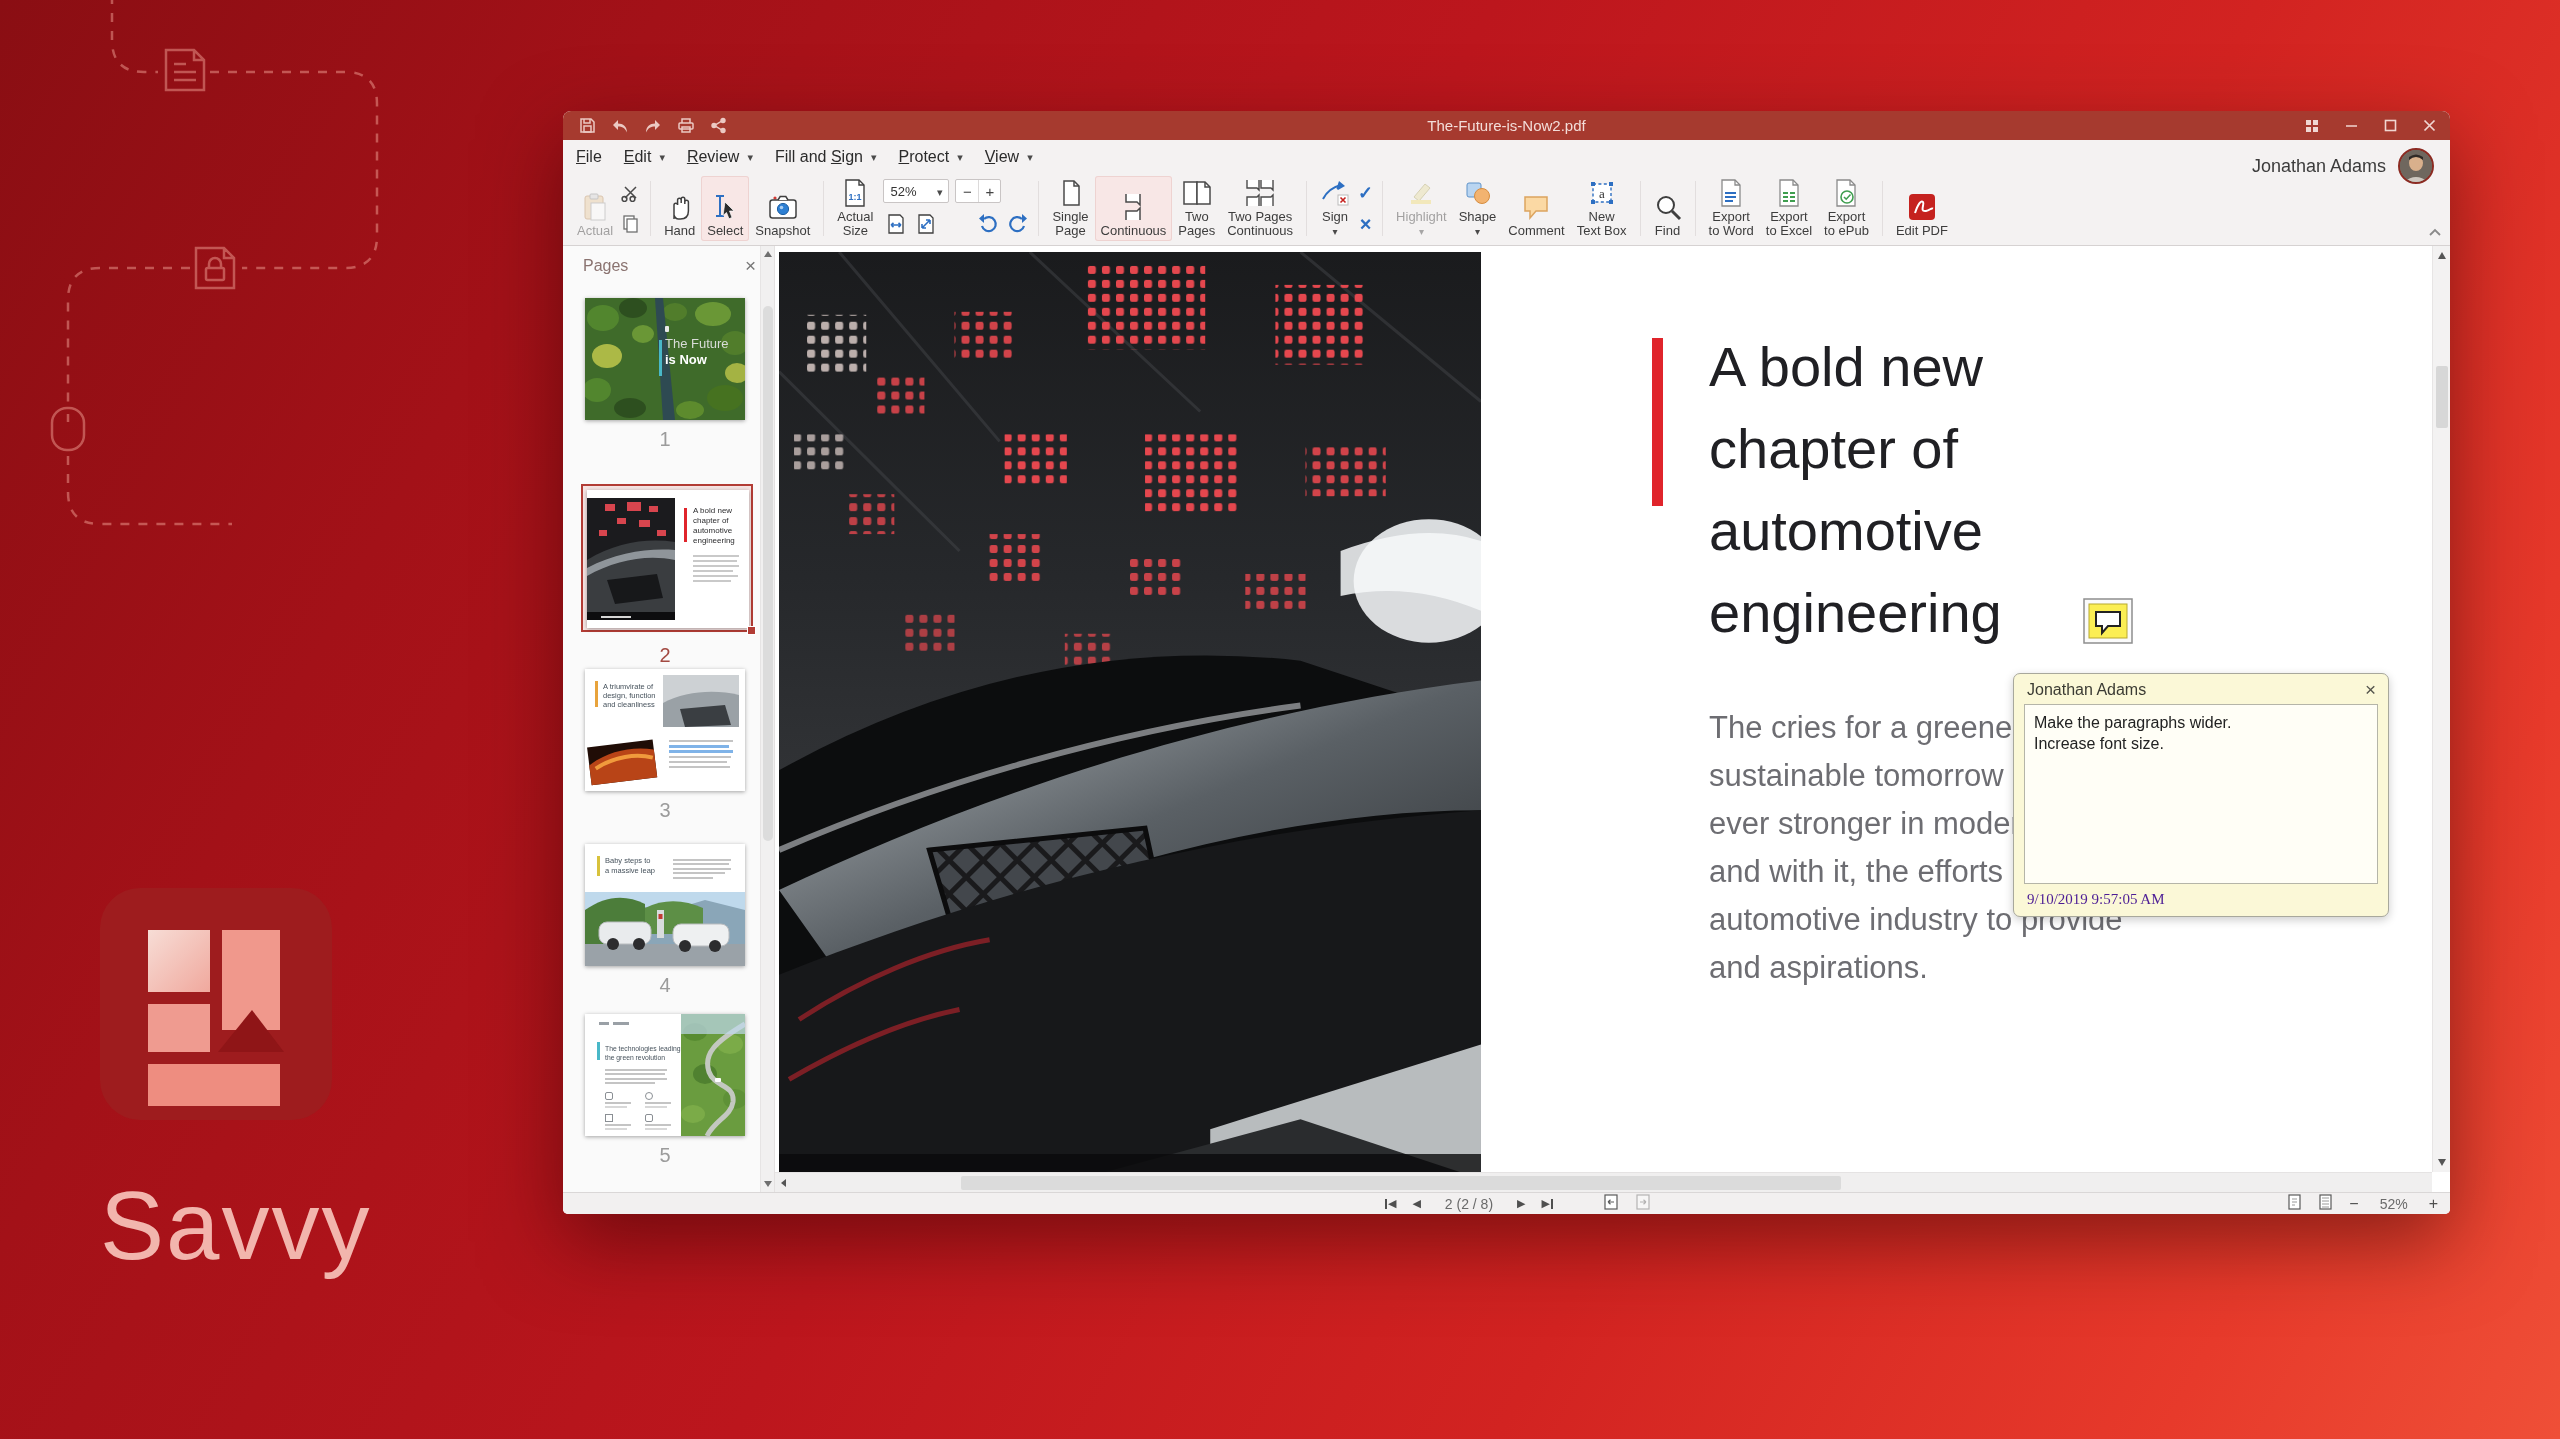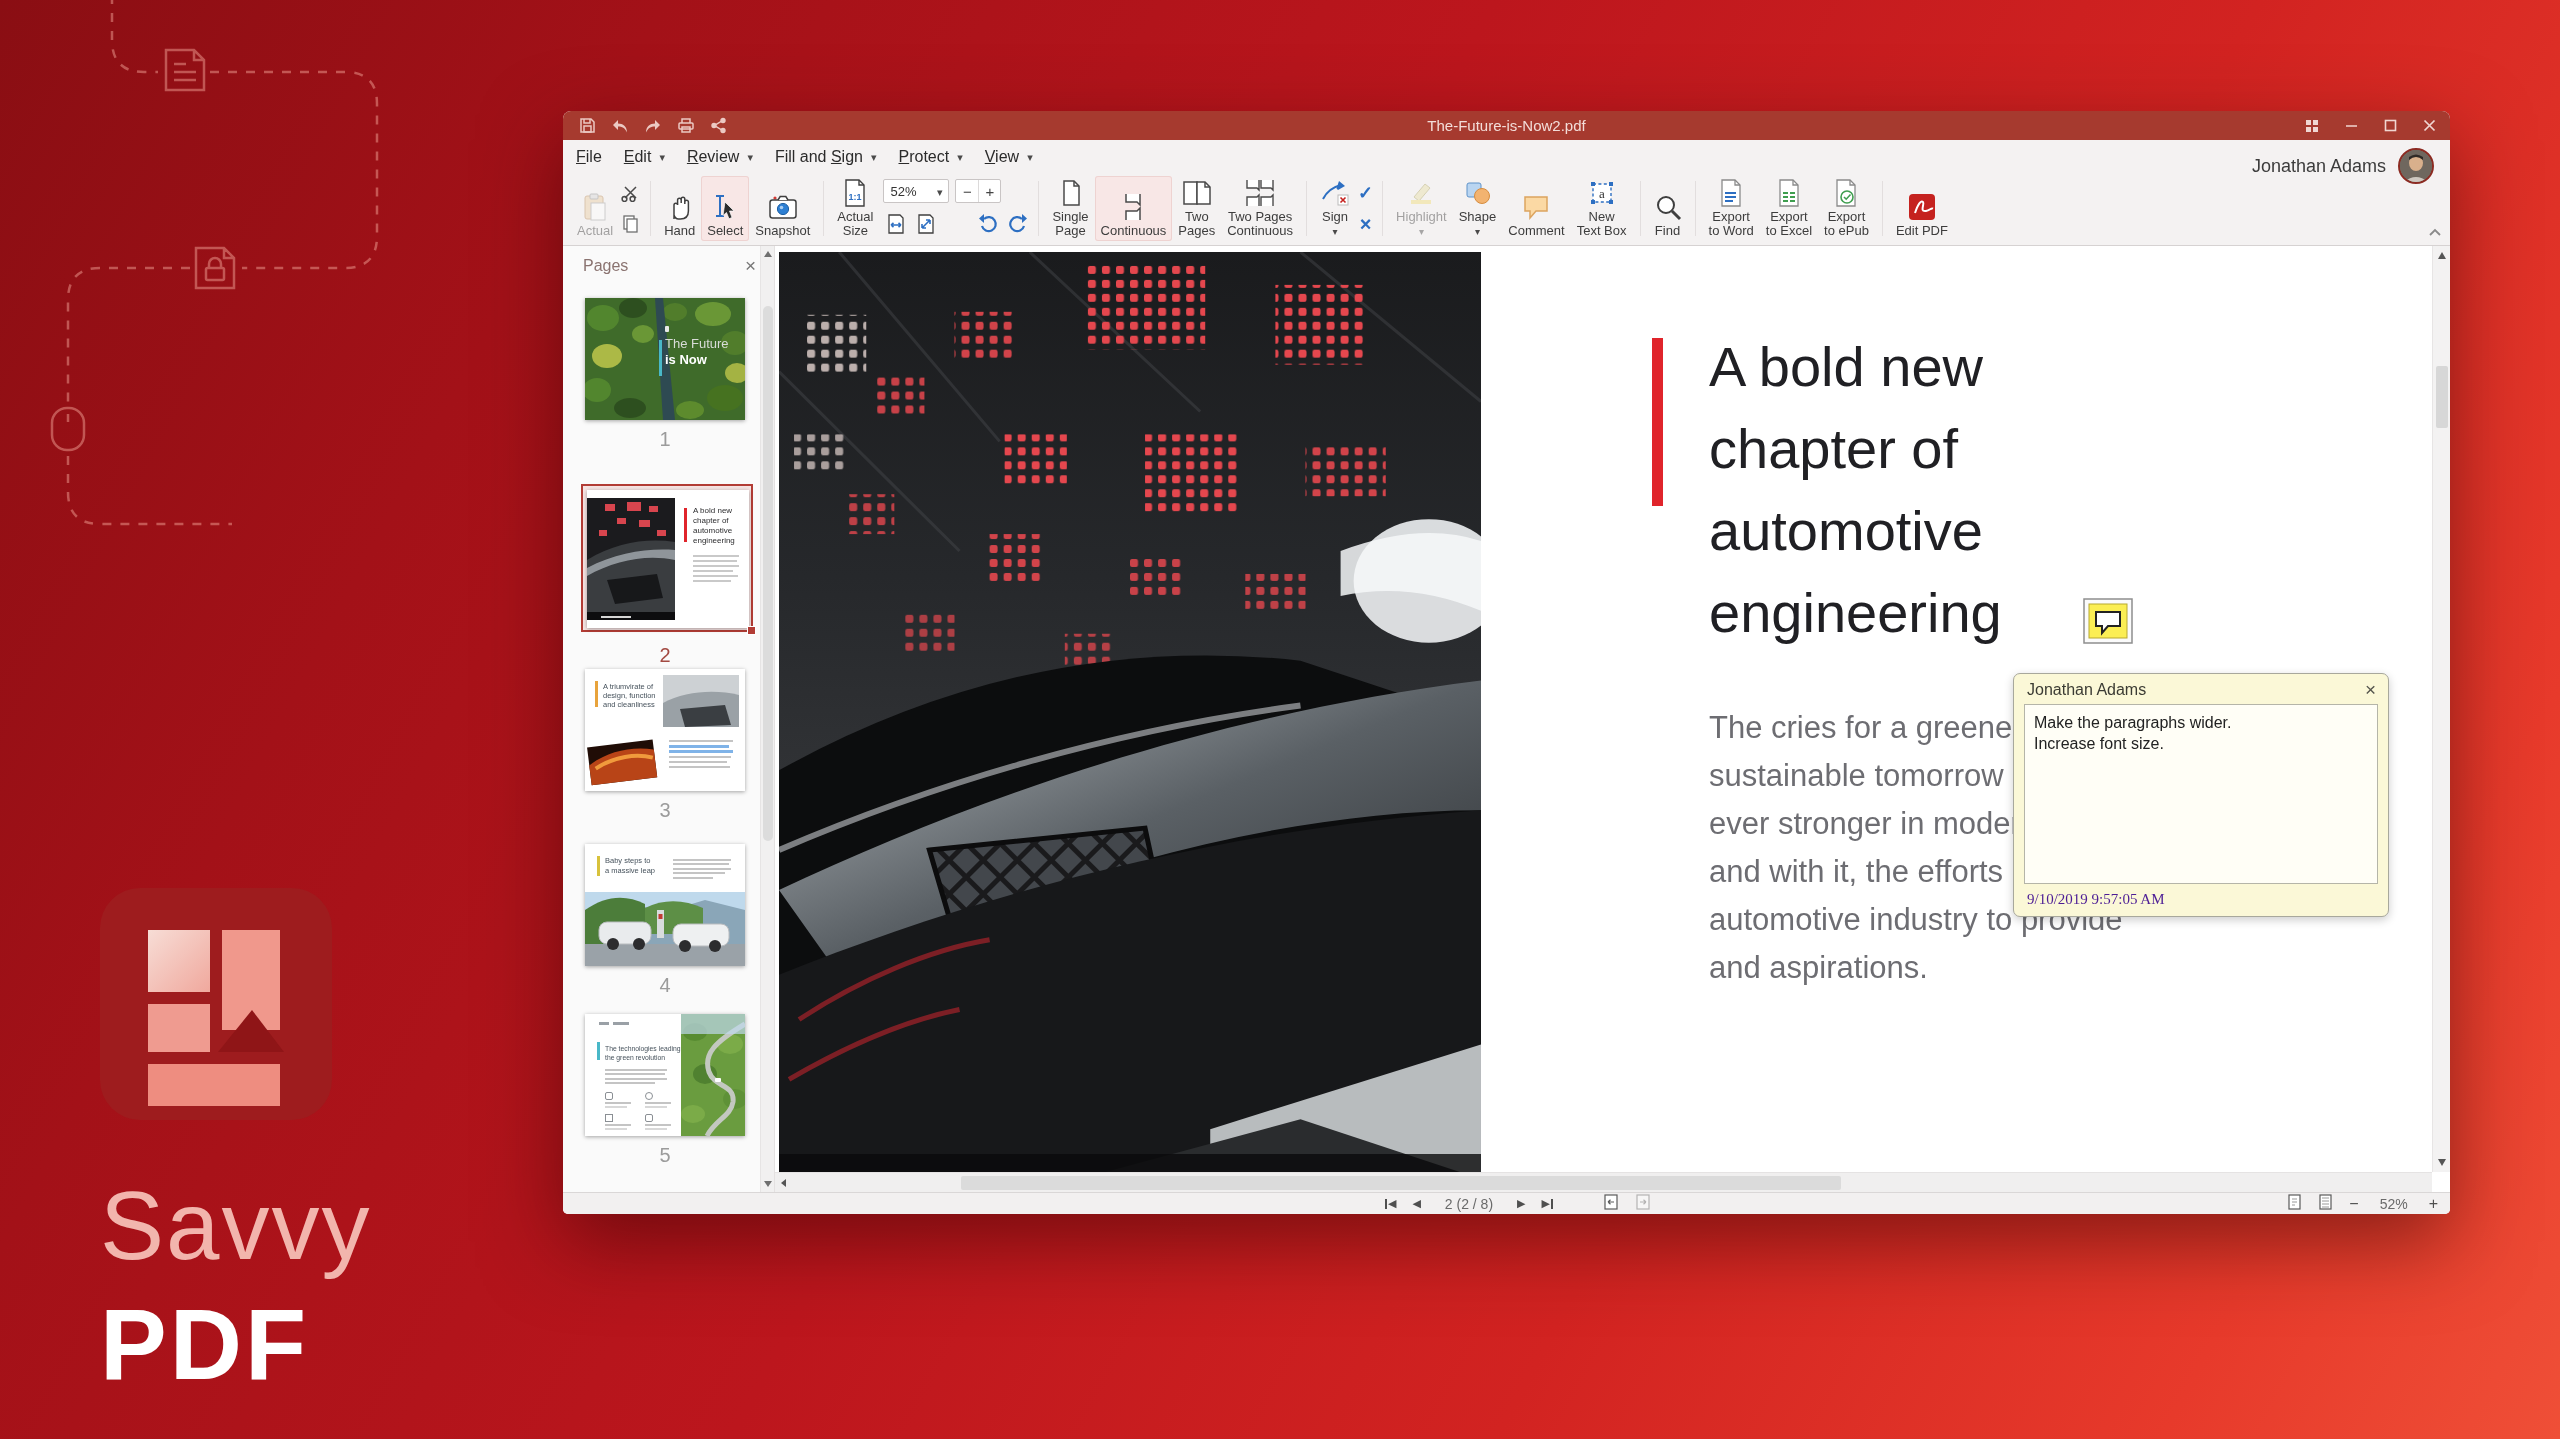--- a/index.html
+++ b/index.html
@@ -145,21 +145,20 @@
         </linearGradient>
       </defs>
       <rect x="0" y="0" width="232" height="232" rx="40" fill="#9e1c1e"></rect>
       <rect x="48" y="42" width="62" height="62" fill="url(#lg1)"></rect>
       <rect x="122" y="42" width="58" height="100" fill="#f0988c"></rect>
       <rect x="48" y="116" width="62" height="48" fill="#ef9b90"></rect>
       <rect x="48" y="176" width="132" height="42" fill="#ee8d80"></rect>
       <polygon points="118,164 184,164 152,122" fill="#8f1517"></polygon>
     </svg>
     <div class="brand-top">Savvy</div>
-    <div class="brand-bottom">PDF</div>
   </div>
 
   <div class="win">
 
     <div class="titlebar">
       <div class="tb-icons">
         <svg width="17" height="17" viewBox="0 0 17 17">
             <g fill="none" stroke="#ecc9c3" stroke-width="1.5">
               <path d="M2,2 h10 l3,3 v10 h-13 z"></path>
               <path d="M5,2 v4 h6 v-4"></path>

